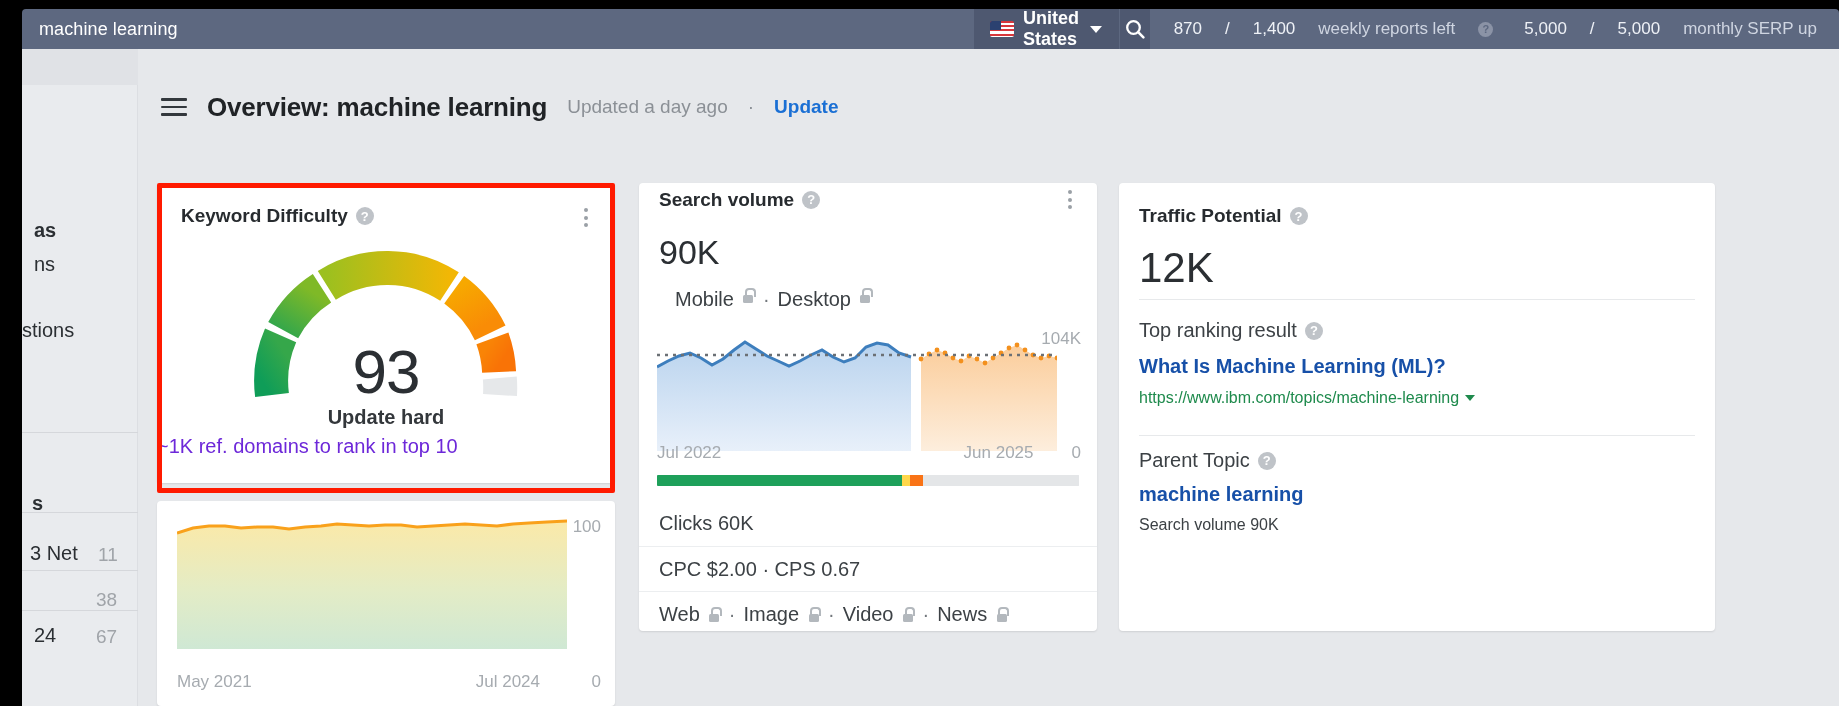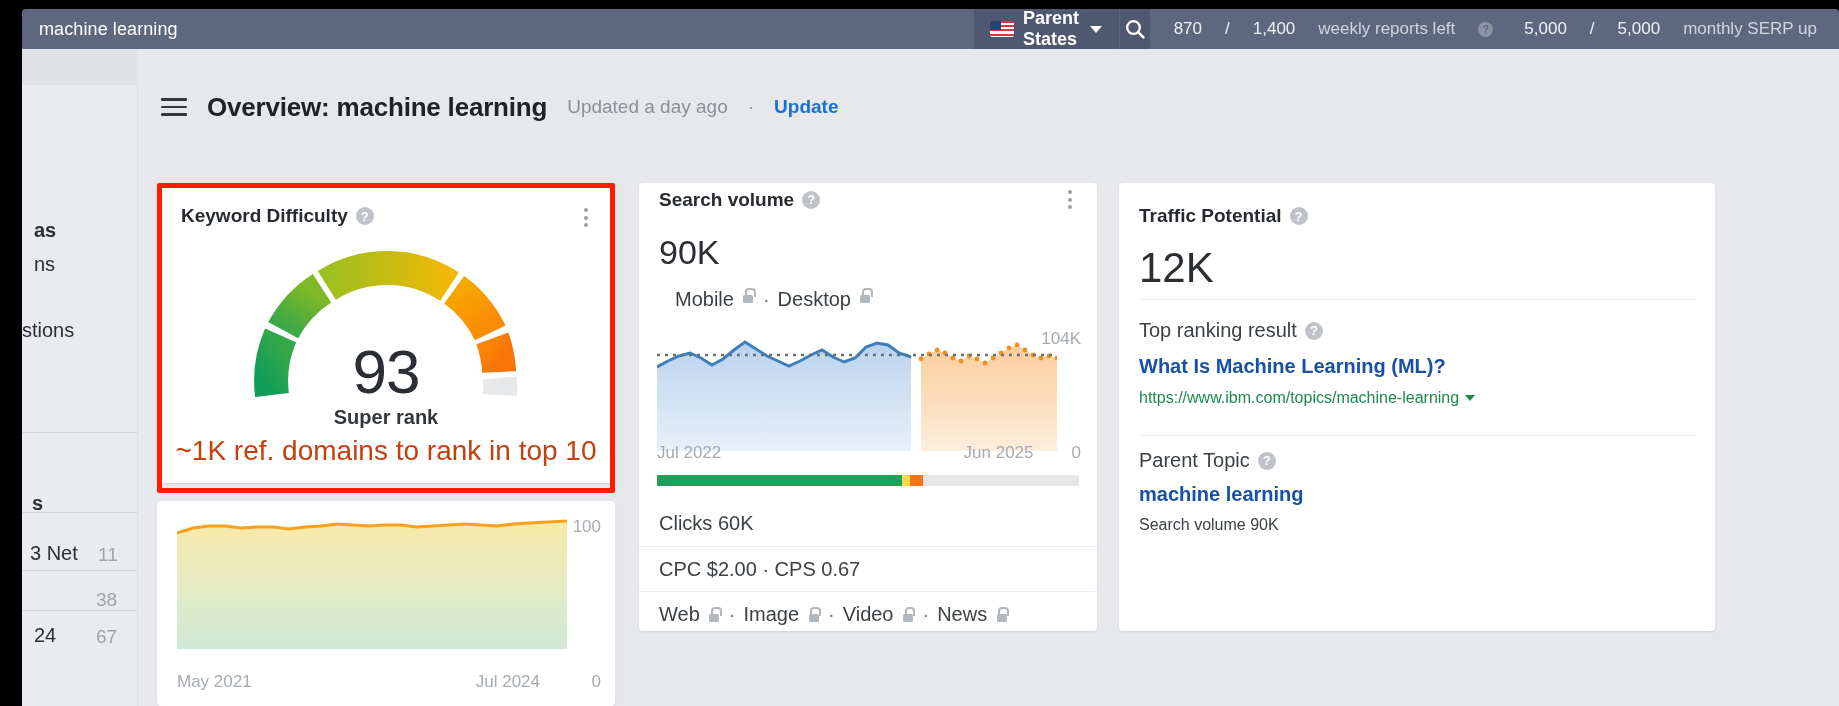--- a/index.html
+++ b/index.html
@@ -118,22 +118,22 @@
     justify-content: center; }
   .kd-value {
     position: absolute; left: 0; right: 0; top: 158px; text-align: center;
     font-size: 62px; color: #2b2f33; line-height: 1; letter-spacing: -1px;
   }
   .kd-label {
     position: absolute; left: 0; right: 0; top: 223px; text-align: center;
     font-size: 20px; font-weight: 700; color: #33373b;
   }
   .kd-sub {
-    position: absolute; left: 0; right: 0; top: 252px; text-align: center;
-    font-size: 28px; color: #c2410c;
+    position: absolute; left: 0; right: 0; top: 252px; 
+    font-size: 20px; color: #6d28d9;
   }
 
   
   #pos-card { left: 135px; top: 452px; width: 458px; height: 205px; overflow: hidden; }
   .pos-chart { position: absolute; left: 20px; top: 18px; width: 390px; height: 130px; }
   .pos-axis { position: absolute; font-size: 17px; color: #a6abb0; }
 
   
   #sv-card { left: 617px; top: 134px; width: 458px; height: 448px; }
   .sv-head { position: absolute; left: 20px; top: 4px; right: 18px; display: flex;
@@ -178,21 +178,21 @@
 <body>
 
 <div id="root">
 
   <div class="topbar">
     <div class="search-field">
       <span>machine learning</span>
     </div>
     <div class="country-select">
       <span class="flag"></span>
-      <span>Parent States</span>
+      <span>United States</span>
       <span class="caret-down"></span>
     </div>
     <div class="search-btn">
       <svg width="22" height="22" viewBox="0 0 22 22">
         <circle cx="9.5" cy="9.5" r="6.3" fill="none" stroke="#ffffff" stroke-width="2.3"></circle>
         <line x1="14.2" y1="14.2" x2="19.4" y2="19.4" stroke="#ffffff" stroke-width="2.6" stroke-linecap="round"></line>
       </svg>
     </div>
     <div class="quota">
       <div class="quota-group">
@@ -286,21 +286,21 @@
             <path d="M 47.2 91.1 A 114 114 0 0 1 86.0 49.2" stroke="url(#gB)"></path>
             <path d="M 90.8 46.3 A 114 114 0 0 1 213.5 47.6" stroke="url(#gC)"></path>
             <path d="M 218.2 50.7 A 114 114 0 0 1 254.2 93.8" stroke="url(#gD)"></path>
             <path d="M 256.4 99.4 A 114 114 0 0 1 263.1 133.0" stroke="url(#gE)"></path>
             <path d="M 263.8 139.0 A 114 114 0 0 1 264 156" stroke="#e6e8ea"></path>
           </g>
         </svg>
       </div>
 
       <div class="kd-value">93</div>
-      <div class="kd-label">Super rank</div>
+      <div class="kd-label">Update hard</div>
       <div class="kd-sub">~1K ref. domains to rank in top 10</div>
     </div>
     <div class="kd-highlight"></div>
 
     <div class="card" id="pos-card">
       <svg class="pos-chart" viewBox="0 0 390 130" preserveAspectRatio="none">
         <defs>
           <linearGradient id="posFill" x1="0" y1="0" x2="0" y2="1">
             <stop offset="0" stop-color="#fbe9a8"></stop>
             <stop offset="0.55" stop-color="#e3ecc6"></stop>

